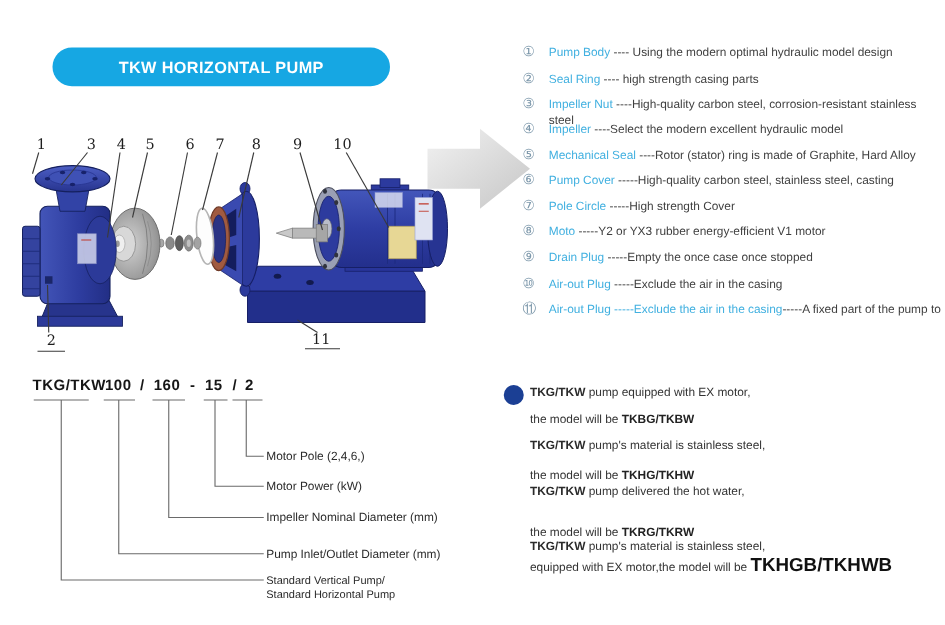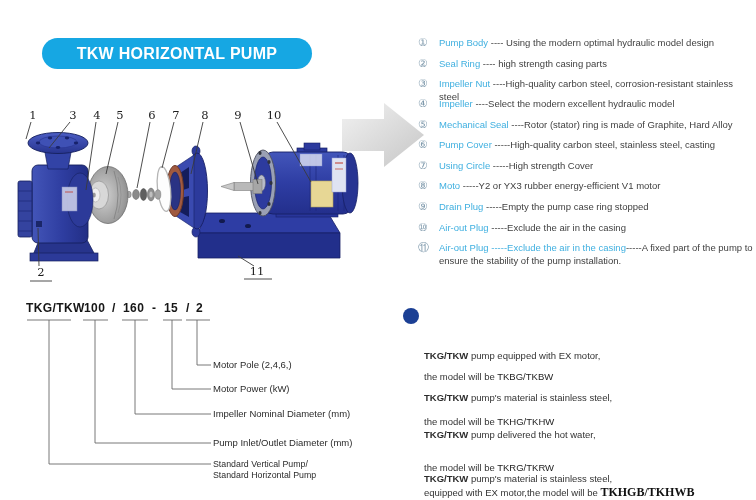--- a/index.html
+++ b/index.html
@@ -7,45 +7,45 @@
     position:relative;width:756px;height:500px;background:#ffffff;overflow:hidden;
     font-family:"Liberation Sans", sans-serif;
   }
   
   .banner{
     position:absolute;left:42px;top:38px;width:270px;height:31px;
     background:#16a7e3;border-radius:16px;
     display:flex;align-items:center;justify-content:center;
   }
   .banner span{
-    color:#ffffff;font-weight:bold;font-size:16px;letter-spacing:.3px;
+    color:#ffffff;font-weight:bold;font-size:13px;letter-spacing:.3px;
   }
   
   .part-row{
     position:absolute;left:439px;width:314px;
     font-size:9.5px;line-height:12.5px;color:#3f3f3f;
   }
   .pnum{
     position:absolute;left:-21px;top:-1px;
     color:#7d98ab;font-size:11px;
   }
   .pname{color:#41b0e0;text-align:center;}
   .pdesc{color:#3f3f3f;}
   .pdesc2{display:block;color:#3f3f3f;}
   
   .bullet{
     position:absolute;left:403px;top:308px;width:16px;height:16px;border-radius:50%;
     background:#1b3f94;
   }
   .note-line{
-    position:absolute;left:424px;font-size:9.5px;color:#333333;white-space:nowrap;margin-top:41px;
+    position:absolute;left:424px;font-size:9.5px;color:#333333;white-space:nowrap;
   }
   .lead{font-weight:600;color:#2b2b2b;}
-  .model{font-weight:400;color:#222222;}
-  .model-big{font-weight:bold;font-size:12px;color:#111111;font-family:Liberation Serif, serif;}
+  .model{font-weight:700;color:#222222;}
+  .model-big{font-weight:bold;font-size:15px;color:#111111;}
   
   .mc-seg{font-family:"Liberation Sans",sans-serif;font-size:12px;font-weight:bold;fill:#161616;letter-spacing:.4px;}
   .mc-callout{font-family:"Liberation Sans",sans-serif;font-size:9.5px;fill:#2b2b2b;}
   .mc-callout-sm{font-family:"Liberation Sans",sans-serif;font-size:8.8px;fill:#2b2b2b;}
   .dg-num{font-family:"DejaVu Serif",serif;font-size:11.5px;fill:#1d1d1d;}
   svg{position:absolute;}
 </style>
 </head>
 <body>
 
@@ -227,25 +227,25 @@
     <polygon points="4,21 46,21 46,5 86,37 46,69 46,53 4,53" fill="url(#gArrow)"></polygon>
   </svg>
 
   <div>
     <div class="part-row" style="top:37px"><span class="pnum">①</span><span class="pname">Pump Body</span> <span class="pdesc">---- Using the modern optimal hydraulic model design</span></div>
     <div class="part-row" style="top:58px"><span class="pnum">②</span><span class="pname">Seal Ring</span> <span class="pdesc">---- high strength casing parts</span></div>
     <div class="part-row" style="top:78px"><span class="pnum">③</span><span class="pname">Impeller Nut</span> <span class="pdesc">----High-quality carbon steel, corrosion-resistant stainless steel</span></div>
     <div class="part-row" style="top:98px"><span class="pnum">④</span><span class="pname">Impeller</span> <span class="pdesc">----Select the modern excellent hydraulic model</span></div>
     <div class="part-row" style="top:119px"><span class="pnum">⑤</span><span class="pname">Mechanical Seal</span> <span class="pdesc">----Rotor (stator) ring is made of Graphite, Hard Alloy</span></div>
     <div class="part-row" style="top:139px"><span class="pnum">⑥</span><span class="pname">Pump Cover</span> <span class="pdesc">-----High-quality carbon steel, stainless steel, casting</span></div>
-    <div class="part-row" style="top:160px"><span class="pnum">⑦</span><span class="pname">Using Circle</span> <span class="pdesc">-----High strength Cover</span></div>
+    <div class="part-row" style="top:160px"><span class="pnum">⑦</span><span class="pname">Pole Circle</span> <span class="pdesc">-----High strength Cover</span></div>
     <div class="part-row" style="top:180px"><span class="pnum">⑧</span><span class="pname">Moto</span> <span class="pdesc">-----Y2 or YX3 rubber energy-efficient V1 motor</span></div>
-    <div class="part-row" style="top:201px"><span class="pnum">⑨</span><span class="pname">Drain Plug</span> <span class="pdesc">-----Empty the pump case ring stopped</span></div>
+    <div class="part-row" style="top:201px"><span class="pnum">⑨</span><span class="pname">Drain Plug</span> <span class="pdesc">-----Empty the once case once stopped</span></div>
     <div class="part-row" style="top:222px"><span class="pnum">⑩</span><span class="pname">Air-out Plug</span> <span class="pdesc">-----Exclude the air in the casing</span></div>
-    <div class="part-row" style="top:242px"><span class="pnum">⑪</span><span class="pname">Air-out Plug -----Exclude the air in the casing</span><span class="pdesc">-----A fixed part of the pump to</span><span class="pdesc2">ensure the stability of the pump installation.</span></div>
+    <div class="part-row" style="top:242px"><span class="pnum">⑪</span><span class="pname">Air-out Plug -----Exclude the air in the casing</span><span class="pdesc">-----A fixed part of the pump to</span></div>
   </div>
 
   <svg style="left:0;top:290px;" width="370" height="210" viewBox="0 0 370 210">
     <g>
       <text class="mc-seg" x="26" y="22">TKG/TKW</text>
       <text class="mc-seg" x="84" y="22">100</text>
       <text class="mc-seg" x="112" y="22">/</text>
       <text class="mc-seg" x="123" y="22">160</text>
       <text class="mc-seg" x="152" y="22">-</text>
       <text class="mc-seg" x="164" y="22">15</text>

